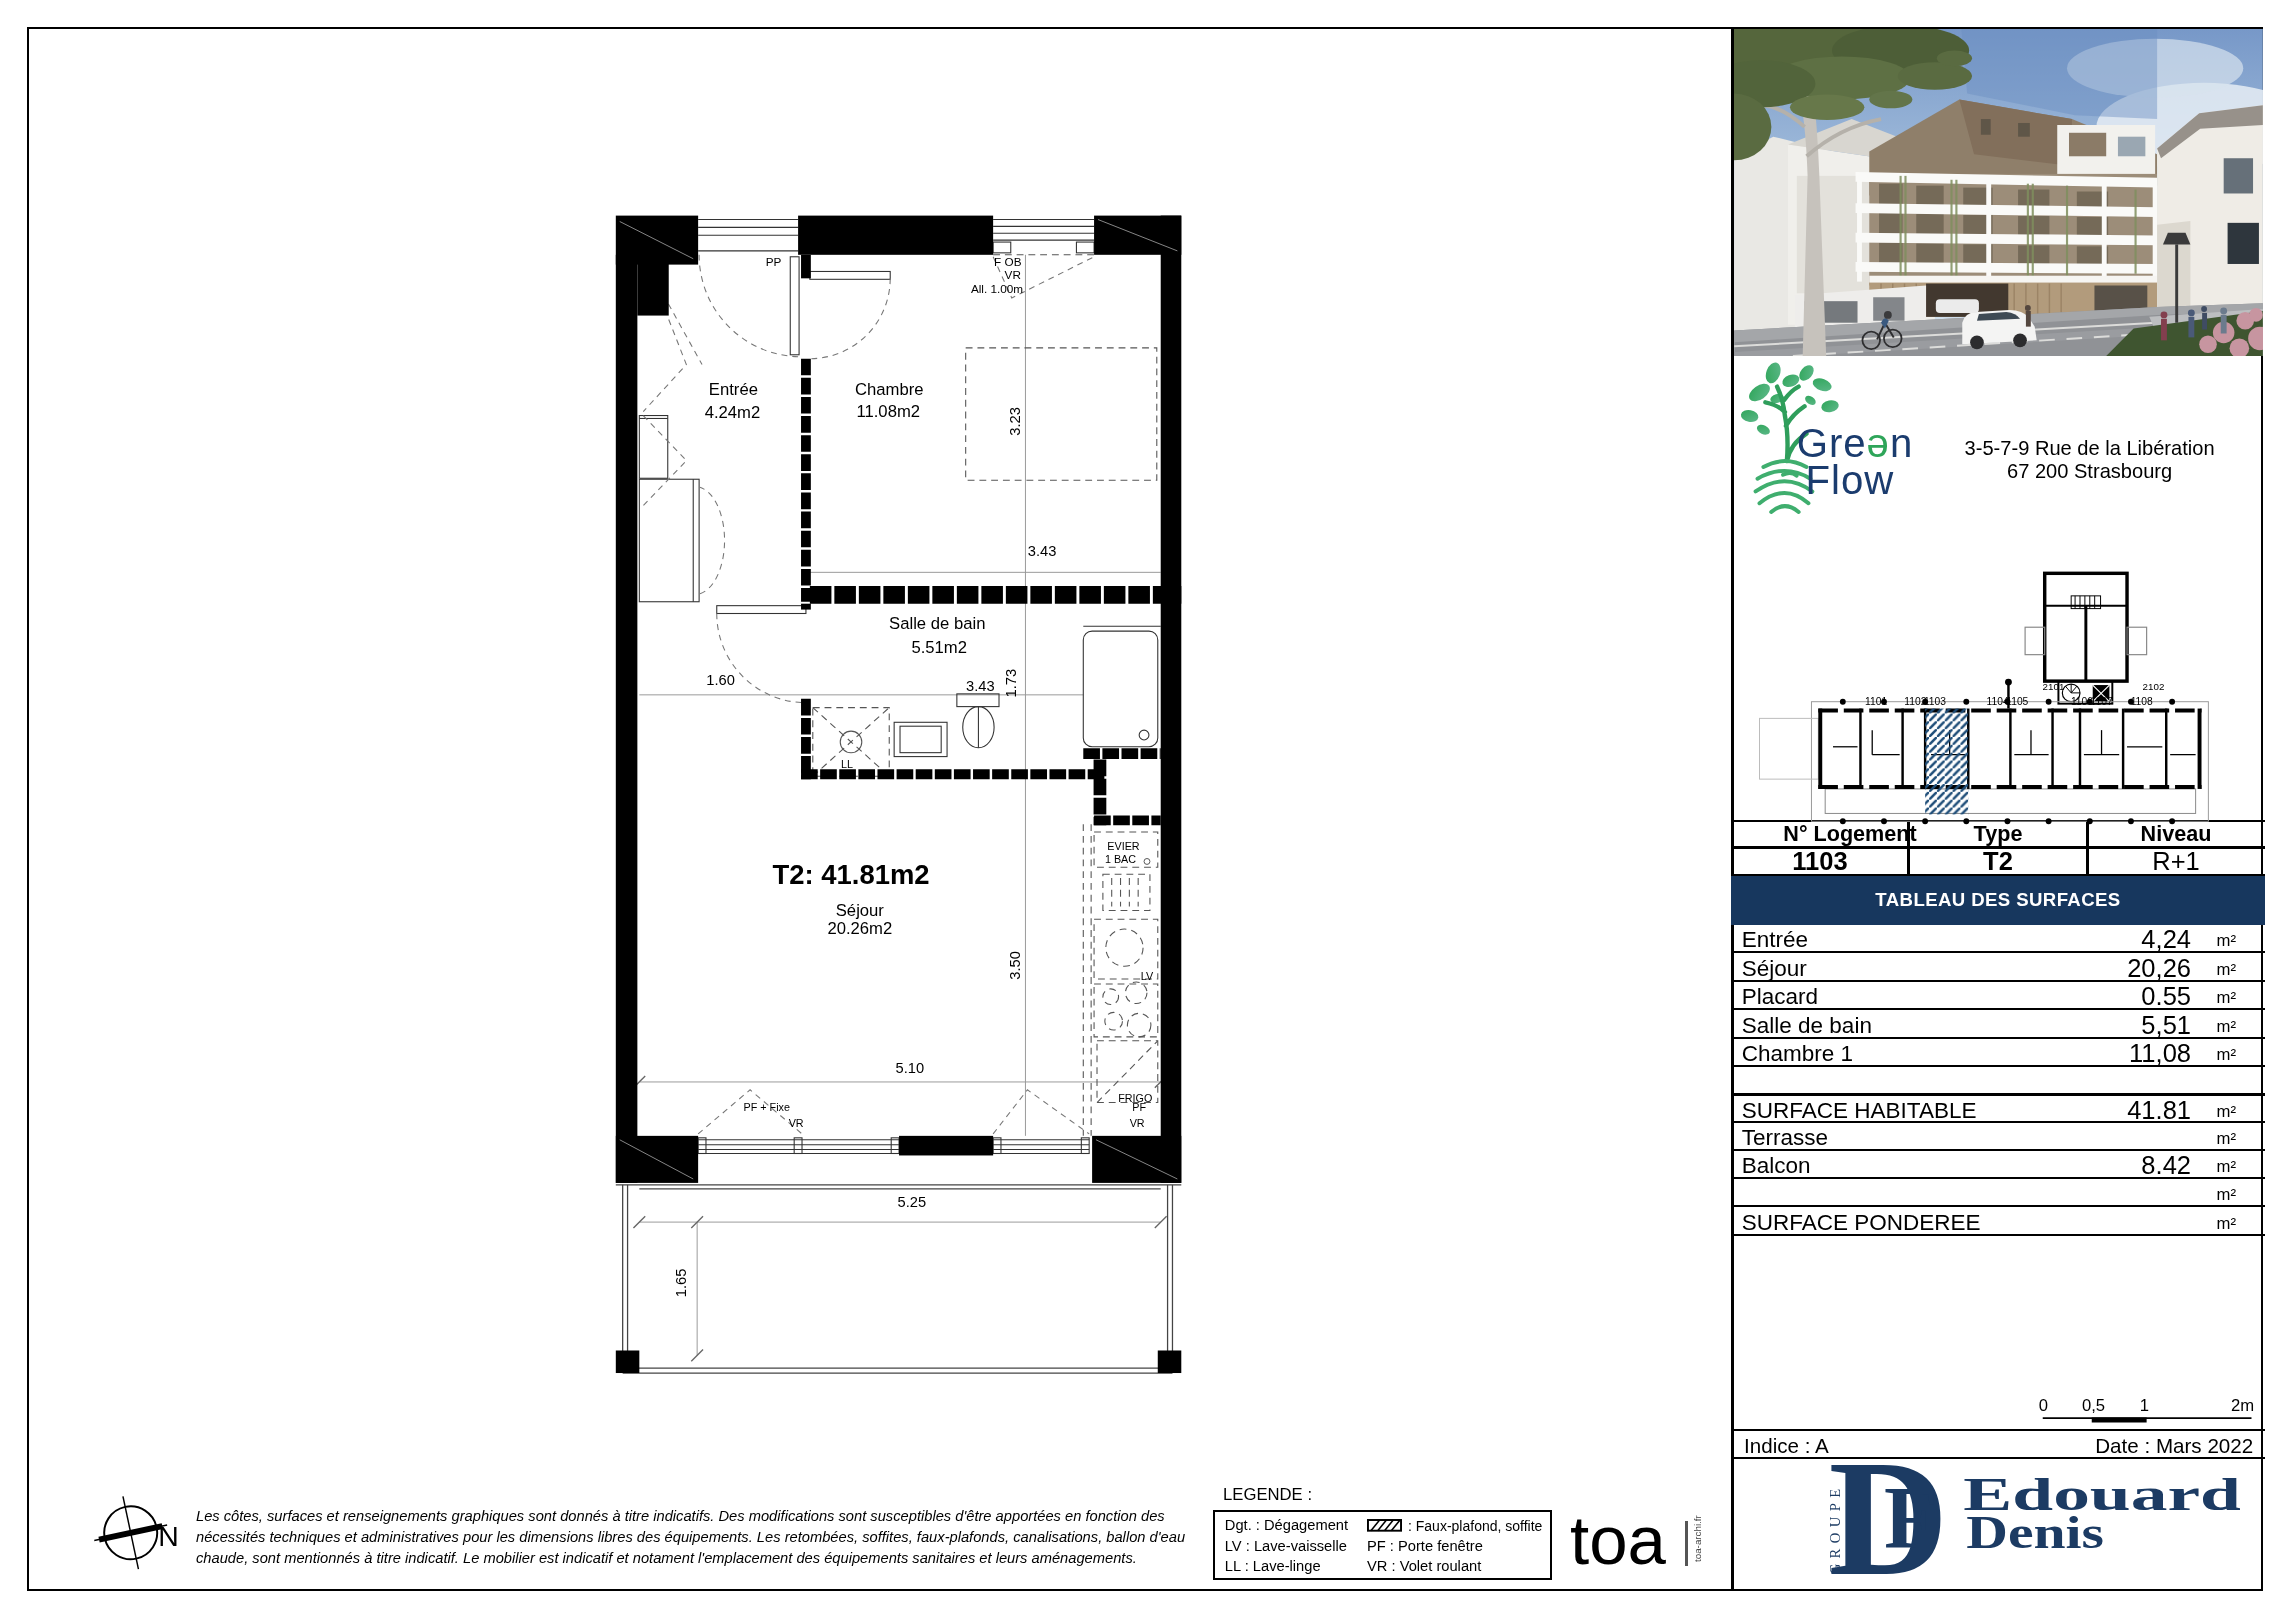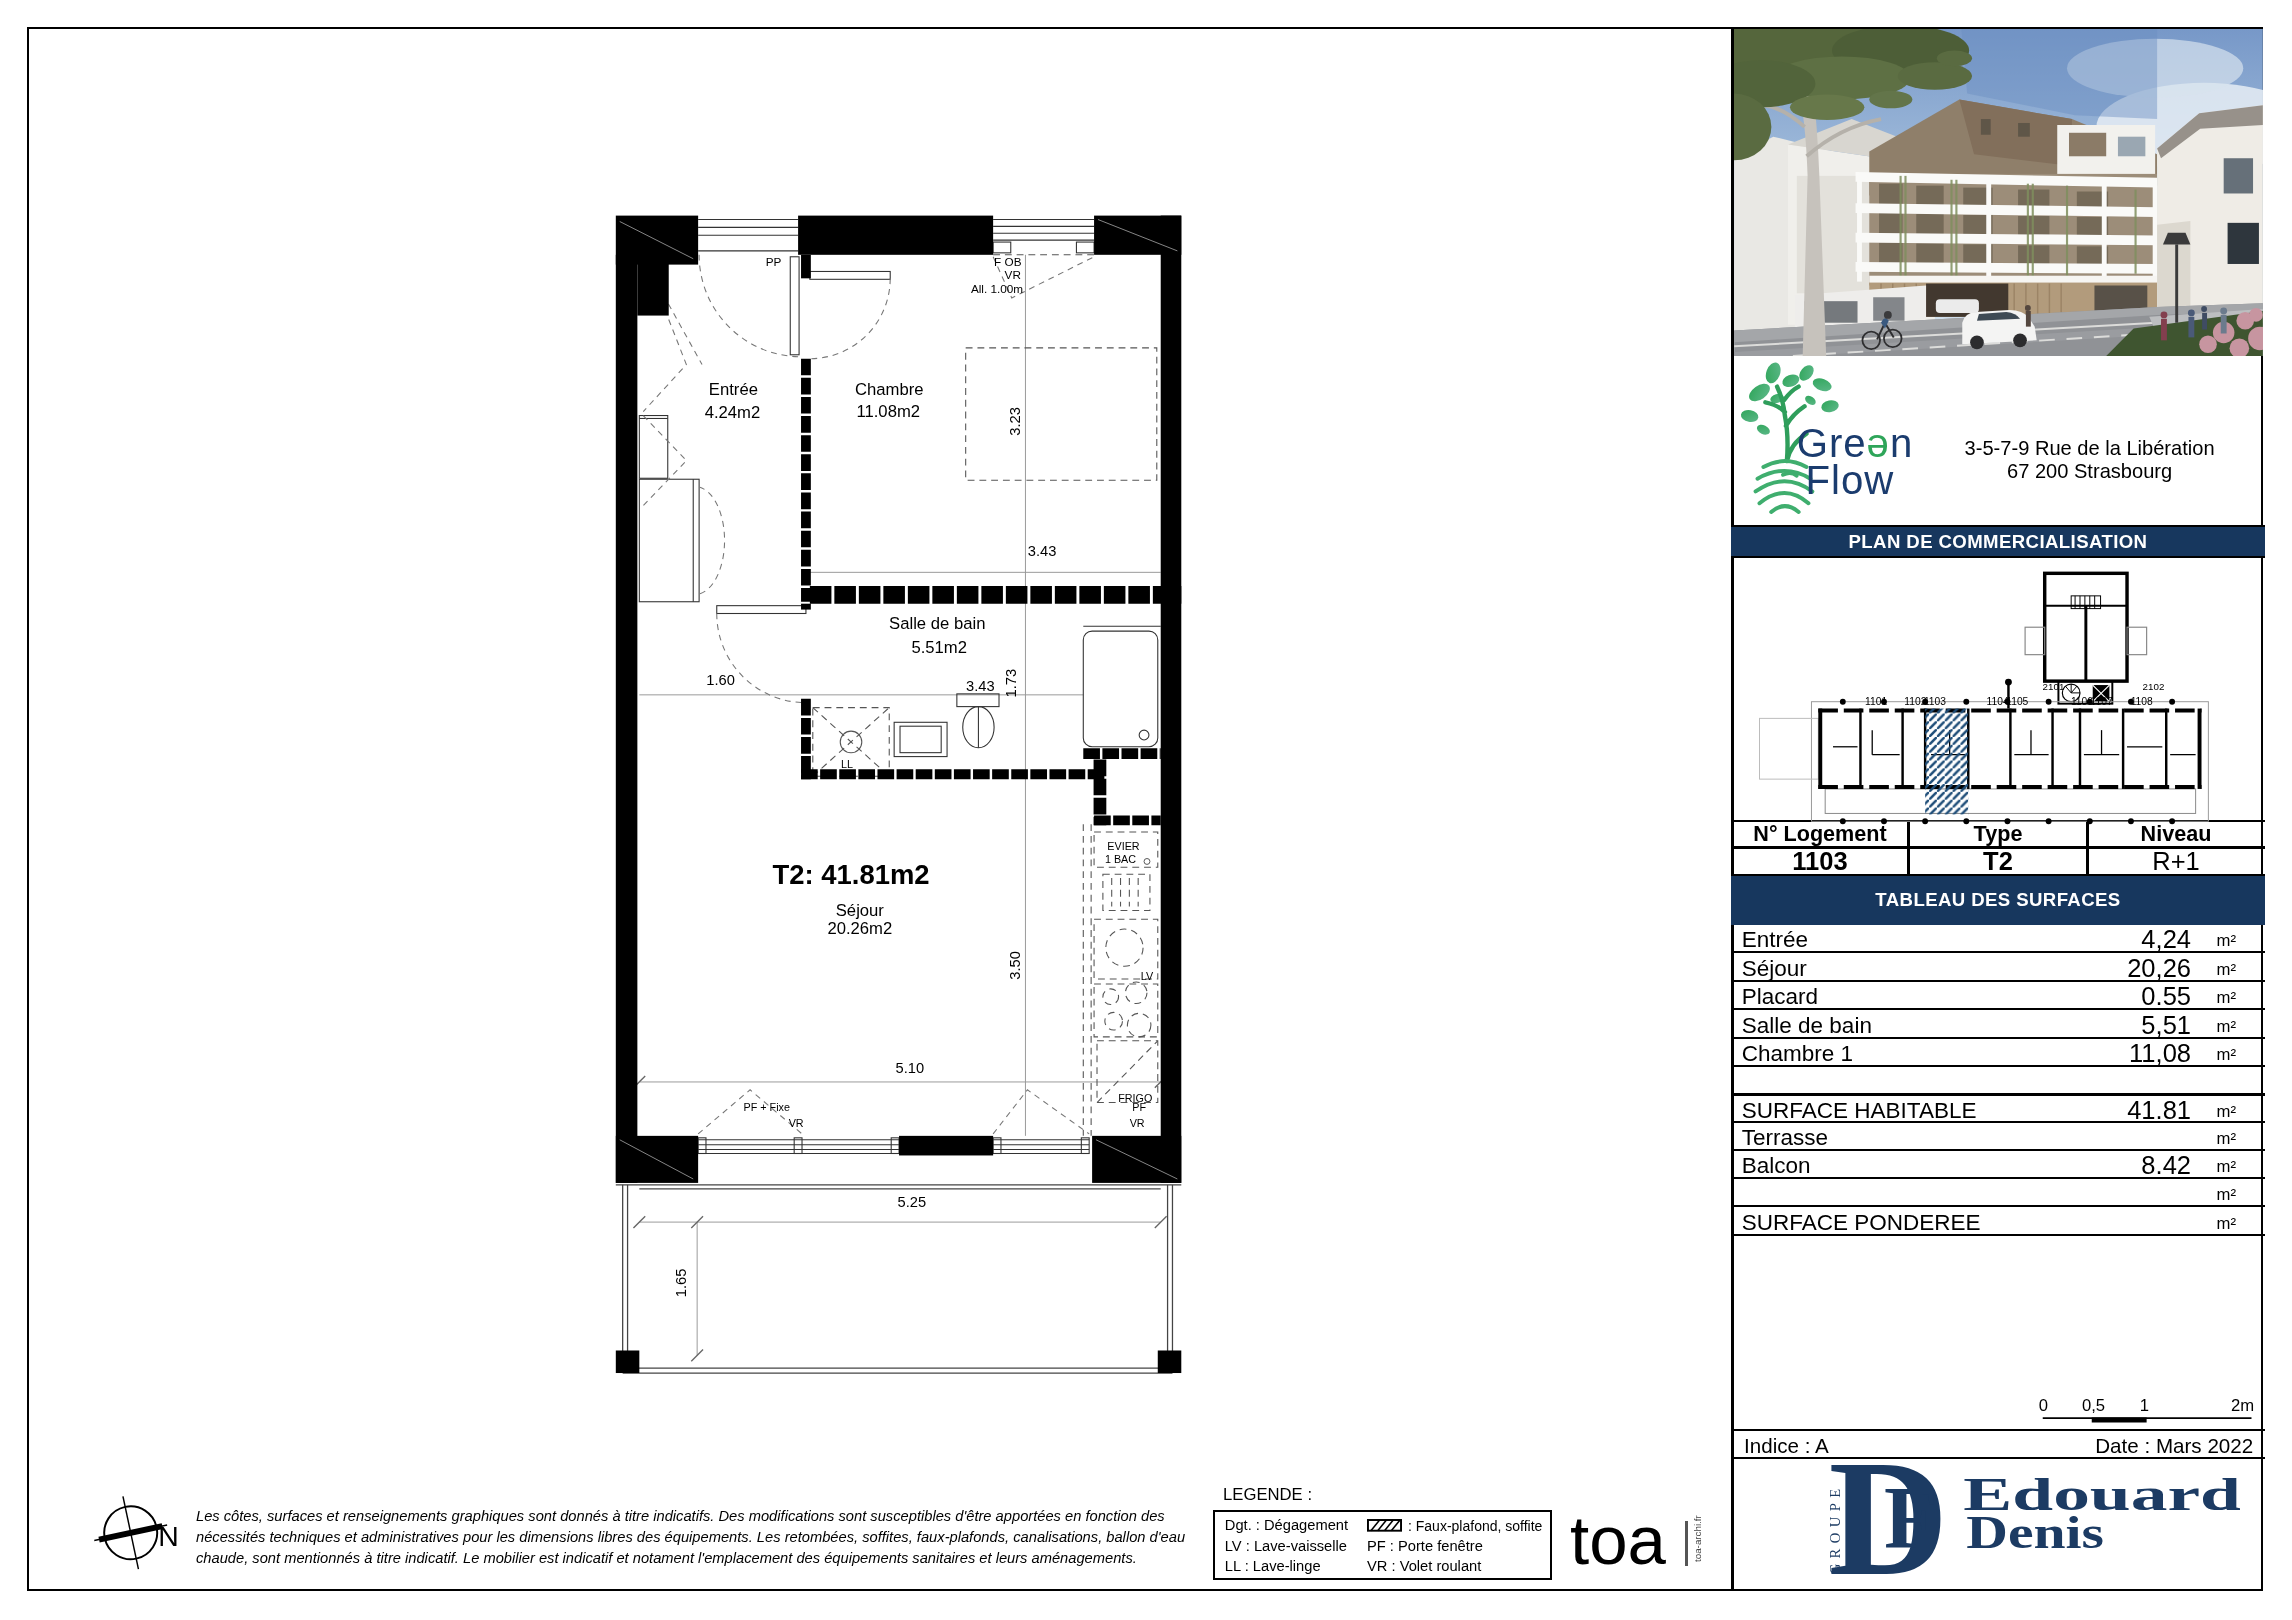--- a/index.html
+++ b/index.html
@@ -215,27 +215,26 @@
       <path d="M38,158 Q52,146 66,158"></path>
       <path d="M50,120 Q58,116 64,121"></path>
     </g>
 
     <text x="64" y="102" font-family="Liberation Sans, sans-serif" font-size="41" fill="#1b3c6e" letter-spacing="1">Gre<tspan fill="#2ea559">ǝ</tspan>n</text>
     <text x="73" y="140" font-family="Liberation Sans, sans-serif" font-size="41" fill="#1b3c6e" letter-spacing="1">Flow</text>
     <text x="363" y="100" font-family="Liberation Sans, sans-serif" font-size="20.5" fill="#000" text-anchor="middle">3-5-7-9 Rue de la Libération</text>
     <text x="363" y="123" font-family="Liberation Sans, sans-serif" font-size="20.5" fill="#000" text-anchor="middle">67 200 Strasbourg</text>
   </svg></div>
 
-  <div class="abs navy" style="left:1731px;top:525px;width:534px;height:33px;border-top:2px solid #000;border-bottom:2px solid #000;box-sizing:border-box;text-align:center;font-weight:bold;font-size:18.6px;line-height:29px;letter-spacing:0.4px;">PLAN DE COMMERCIALISATION</div>
 
   <div class="abs" style="left:1731px;top:820px;width:534px;height:56px;border-top:2.9px solid #000;border-bottom:2.9px solid #000;box-sizing:border-box;"></div>
   <div class="abs" style="left:1731px;top:846px;width:534px;height:2.9px;background:#000;"></div>
   <div class="abs" style="left:1907px;top:820px;width:2.9px;height:56px;background:#000;"></div>
   <div class="abs" style="left:2086px;top:820px;width:2.9px;height:56px;background:#000;"></div>
-  <div class="abs" style="left:1731px;top:821px;width:178px;text-align:center;font-weight:bold;font-size:21.6px;line-height:25.5px;">N° Logement</div>
+  <div class="abs" style="left:1731px;top:821px;width:178px;text-align:center;font-weight:bold;font-size:21.6px;line-height:25.5px;padding-left:30px;">N° Logement</div>
   <div class="abs" style="left:1909px;top:821px;width:178px;text-align:center;font-weight:bold;font-size:21.6px;line-height:25.5px;">Type</div>
   <div class="abs" style="left:2088px;top:821px;width:176px;text-align:center;font-weight:bold;font-size:21.6px;line-height:25.5px;">Niveau</div>
   <div class="abs" style="left:1731px;top:847px;width:178px;text-align:center;font-weight:bold;font-size:25.5px;line-height:28px;">1103</div>
   <div class="abs" style="left:1909px;top:847px;width:178px;text-align:center;font-weight:bold;font-size:25.5px;line-height:28px;">T2</div>
   <div class="abs" style="left:2088px;top:847px;width:176px;text-align:center;font-weight:normal;font-size:25.5px;line-height:28px;">R+1</div>
 
   <div class="abs navy" style="left:1731px;top:876px;width:534px;height:49px;text-align:center;font-weight:bold;font-size:18.6px;line-height:47px;letter-spacing:0.4px;">TABLEAU DES SURFACES</div>
 
   <style>
     .srow{position:absolute;left:1731px;width:534px;height:28px;border-bottom:2px solid #000;box-sizing:border-box;}

